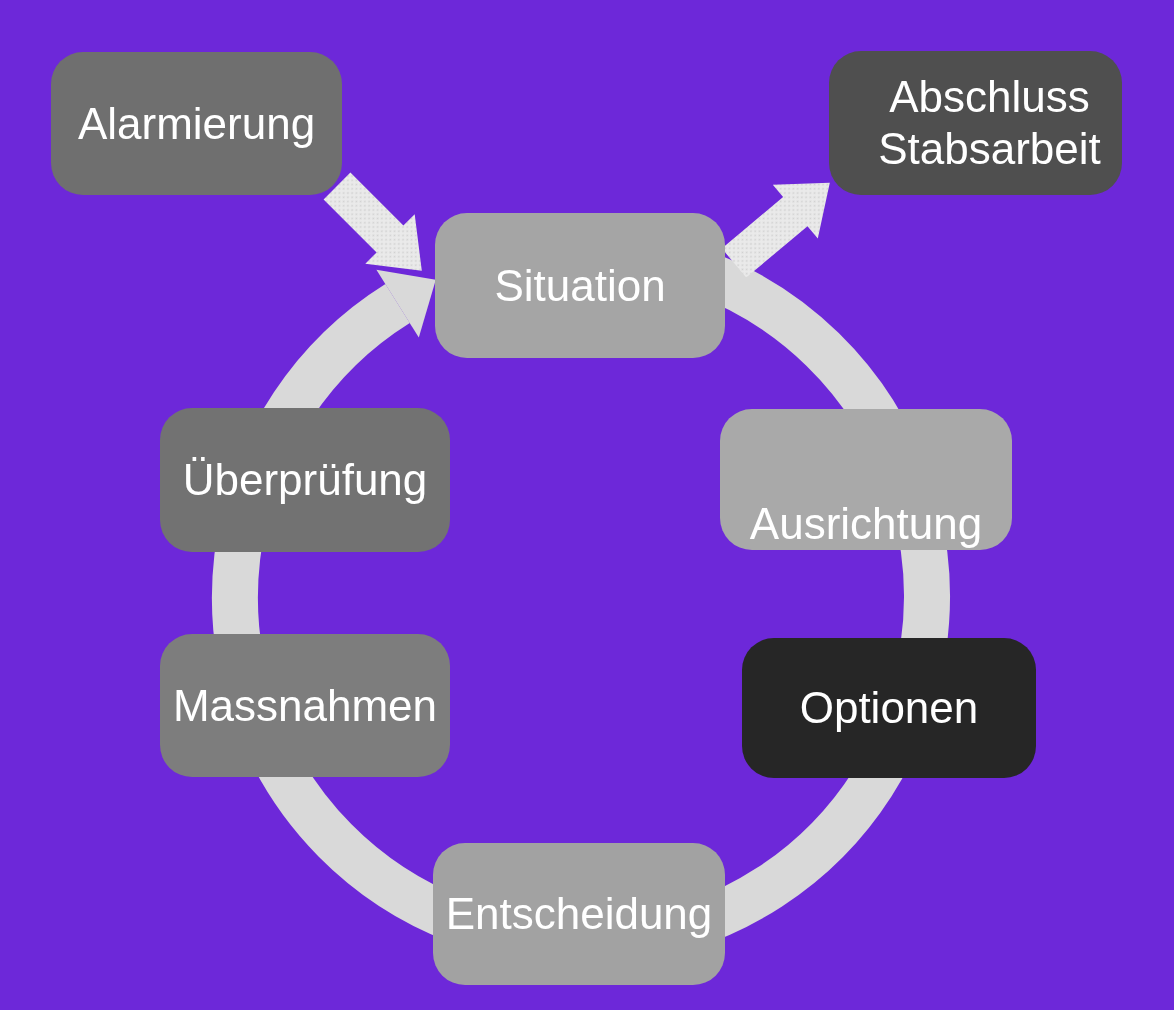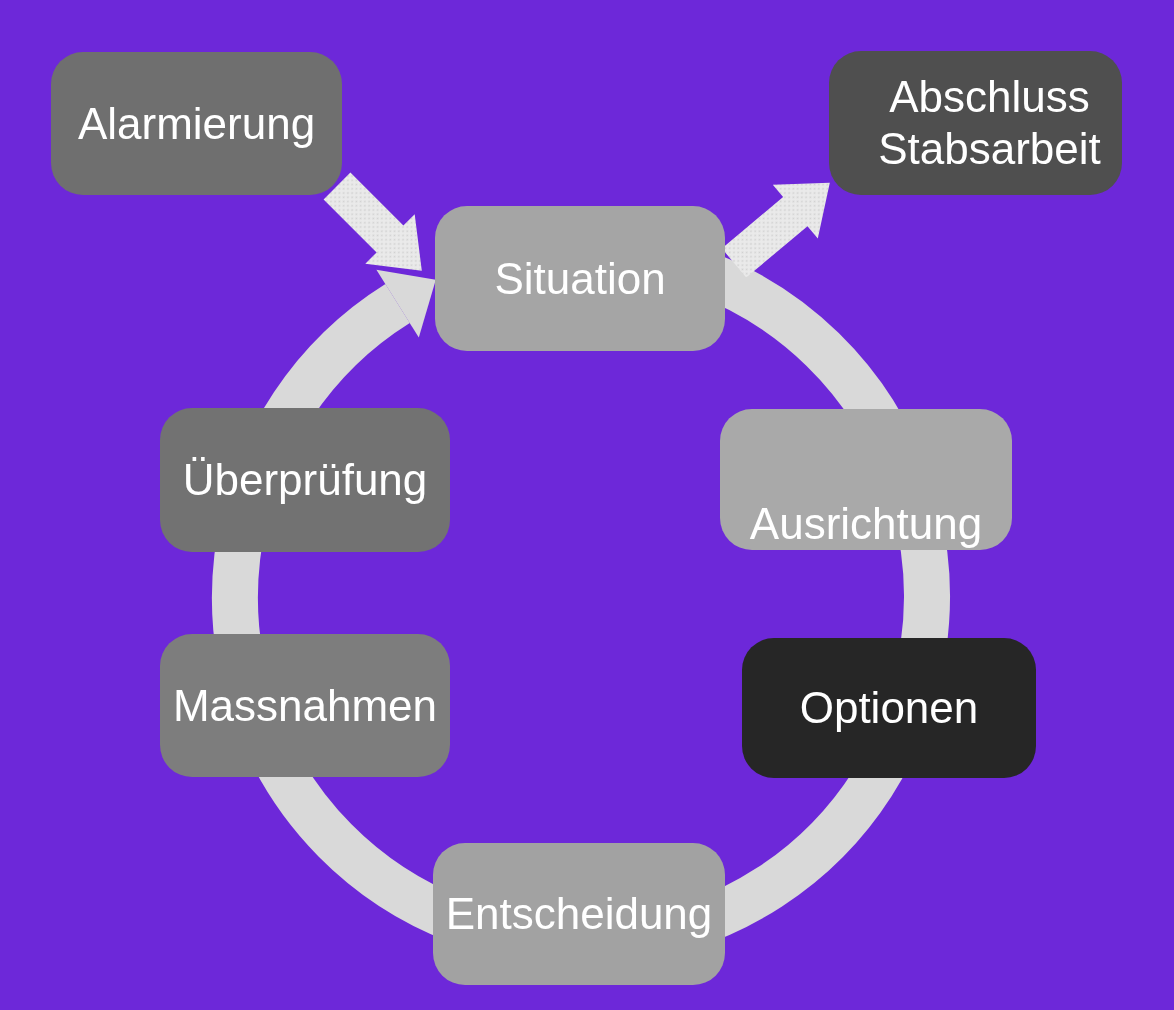--- a/index.html
+++ b/index.html
@@ -33,21 +33,21 @@
     font-size: 44px;
     line-height: 1.18;
     letter-spacing: 0px;
     padding: 0 8px;
     box-sizing: border-box;
   }
   .node span { display: block; }
   
   #n-alarmierung   { left: 51px;  top: 52px;  width: 291px; height: 143px; }
   #n-abschluss     { left: 829px; top: 51px;  width: 293px; height: 144px; padding-left: 36px; }
-  #n-situation     { left: 435px; top: 206px; width: 290px; height: 145px; }
+  #n-situation     { left: 435px; top: 213px; width: 290px; height: 145px; }
   #n-ausrichtung   { left: 720px; top: 409px; width: 292px; height: 141px; align-items: flex-end; }
   #n-optionen      { left: 742px; top: 638px; width: 294px; height: 140px; }
   #n-entscheidung  { left: 433px; top: 843px; width: 292px; height: 142px; }
   #n-massnahmen    { left: 160px; top: 634px; width: 290px; height: 143px; }
   #n-ueberpruefung { left: 160px; top: 408px; width: 290px; height: 144px; }
 </style>
 </head>
 <body>
 
 <div class="canvas">

